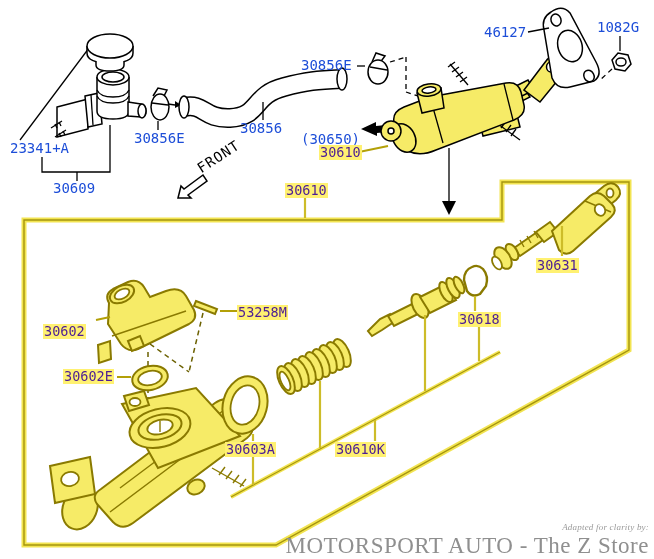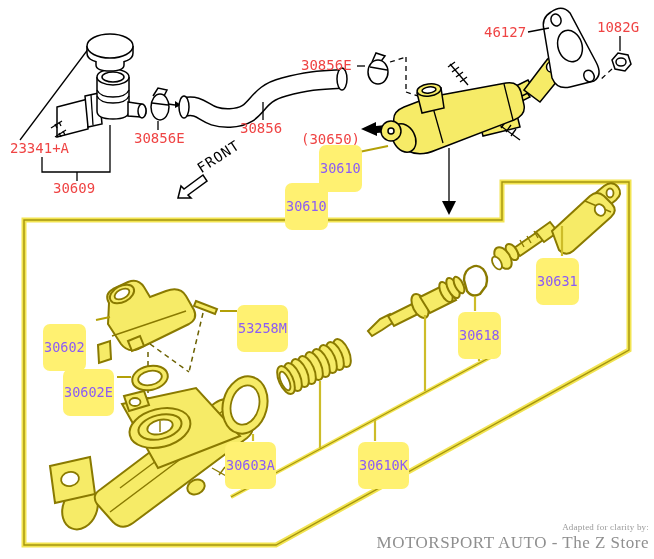--- a/index.html
+++ b/index.html
@@ -17,29 +17,29 @@
   .ring{fill:#ffffff;stroke:#8A7A00;stroke-width:2.4;}
   .yln{fill:none;stroke:#B3A008;stroke-width:2;}
   .yln2{fill:none;stroke:#8A7A00;stroke-width:1.4;}
   .ydash{fill:none;stroke:#6B6000;stroke-width:1.5;stroke-dasharray:5 4;}
   .tick{fill:none;stroke:#CDBC29;stroke-width:2.2;}
   .bx1{fill:none;stroke:#F2E451;stroke-width:5;}
   .bx2{fill:none;stroke:#A5950E;stroke-width:1.4;}
   .kit1{fill:none;stroke:#F2E451;stroke-width:4;}
   .kit2{fill:none;stroke:#A5950E;stroke-width:1.2;}
   
-  .plabel{position:absolute;font-size:14px;line-height:1.05;color:#ef4444;white-space:nowrap;}
-  .ylabel{position:absolute;font-size:13.5px;line-height:1.1;color:#8b5cf6;background:#FFF171;
-          padding:16px 1px;white-space:nowrap;border-radius:7px;}
+  .plabel{position:absolute;font-size:14px;line-height:1.05;color:#1d4ed8;white-space:nowrap;}
+  .ylabel{position:absolute;font-size:13.5px;line-height:1.1;color:#4c1d95;background:#FFF171;
+          padding:0 1px;white-space:nowrap;}
   .front{position:absolute;left:203px;top:160px;font-size:14px;letter-spacing:1px;color:#000;
          transform:rotate(-33deg);transform-origin:0 100%;white-space:nowrap;}
   .credit{position:absolute;right:5px;top:522px;text-align:right;
           font-family:"Liberation Serif",serif;}
-  .credit-small{font-size:9px;color:#9a9a9a;letter-spacing:0.2px;}
-  .credit-main{font-size:17px;color:#8f8f8f;letter-spacing:0.5px;margin-top:1px;}
+  .credit-small{font-size:9px;color:#9a9a9a;letter-spacing:0.2px;font-style:italic;}
+  .credit-main{font-size:23px;color:#8f8f8f;letter-spacing:0.5px;margin-top:1px;}
 </style>
 </head>
 <body>
 
 <div class="stage">
 <svg width="654" height="559" viewBox="0 0 654 559">
 
   <g>
     <path class="bx1" d="M24 220 H502 V182 H629 V350 L276 545 H24 Z"></path>
     <path class="bx2" d="M24 220 H502 V182 H629 V350 L276 545 H24 Z"></path>
@@ -258,21 +258,21 @@
   <div class="plabel" style="left:301px;top:132px">(30650)</div>
   <div class="plabel" style="left:484px;top:25px">46127</div>
   <div class="plabel" style="left:597px;top:20px">1082G</div>
 
   <div class="ylabel" style="left:319px;top:145px">30610</div>
   <div class="ylabel" style="left:285px;top:183px">30610</div>
   <div class="ylabel" style="left:43px;top:324px">30602</div>
   <div class="ylabel" style="left:237px;top:305px">53258M</div>
   <div class="ylabel" style="left:63px;top:369px">30602E</div>
   <div class="ylabel" style="left:225px;top:442px">30603A</div>
-  <div class="ylabel" style="left:358px;top:442px">30610K</div>
+  <div class="ylabel" style="left:335px;top:442px">30610K</div>
   <div class="ylabel" style="left:458px;top:312px">30618</div>
   <div class="ylabel" style="left:536px;top:258px">30631</div>
 
   <div class="front">FRONT</div>
 
   <div class="credit">
     <div class="credit-small">Adapted for clarity by:</div>
     <div class="credit-main">MOTORSPORT AUTO - The Z Store</div>
   </div>
 </div>

